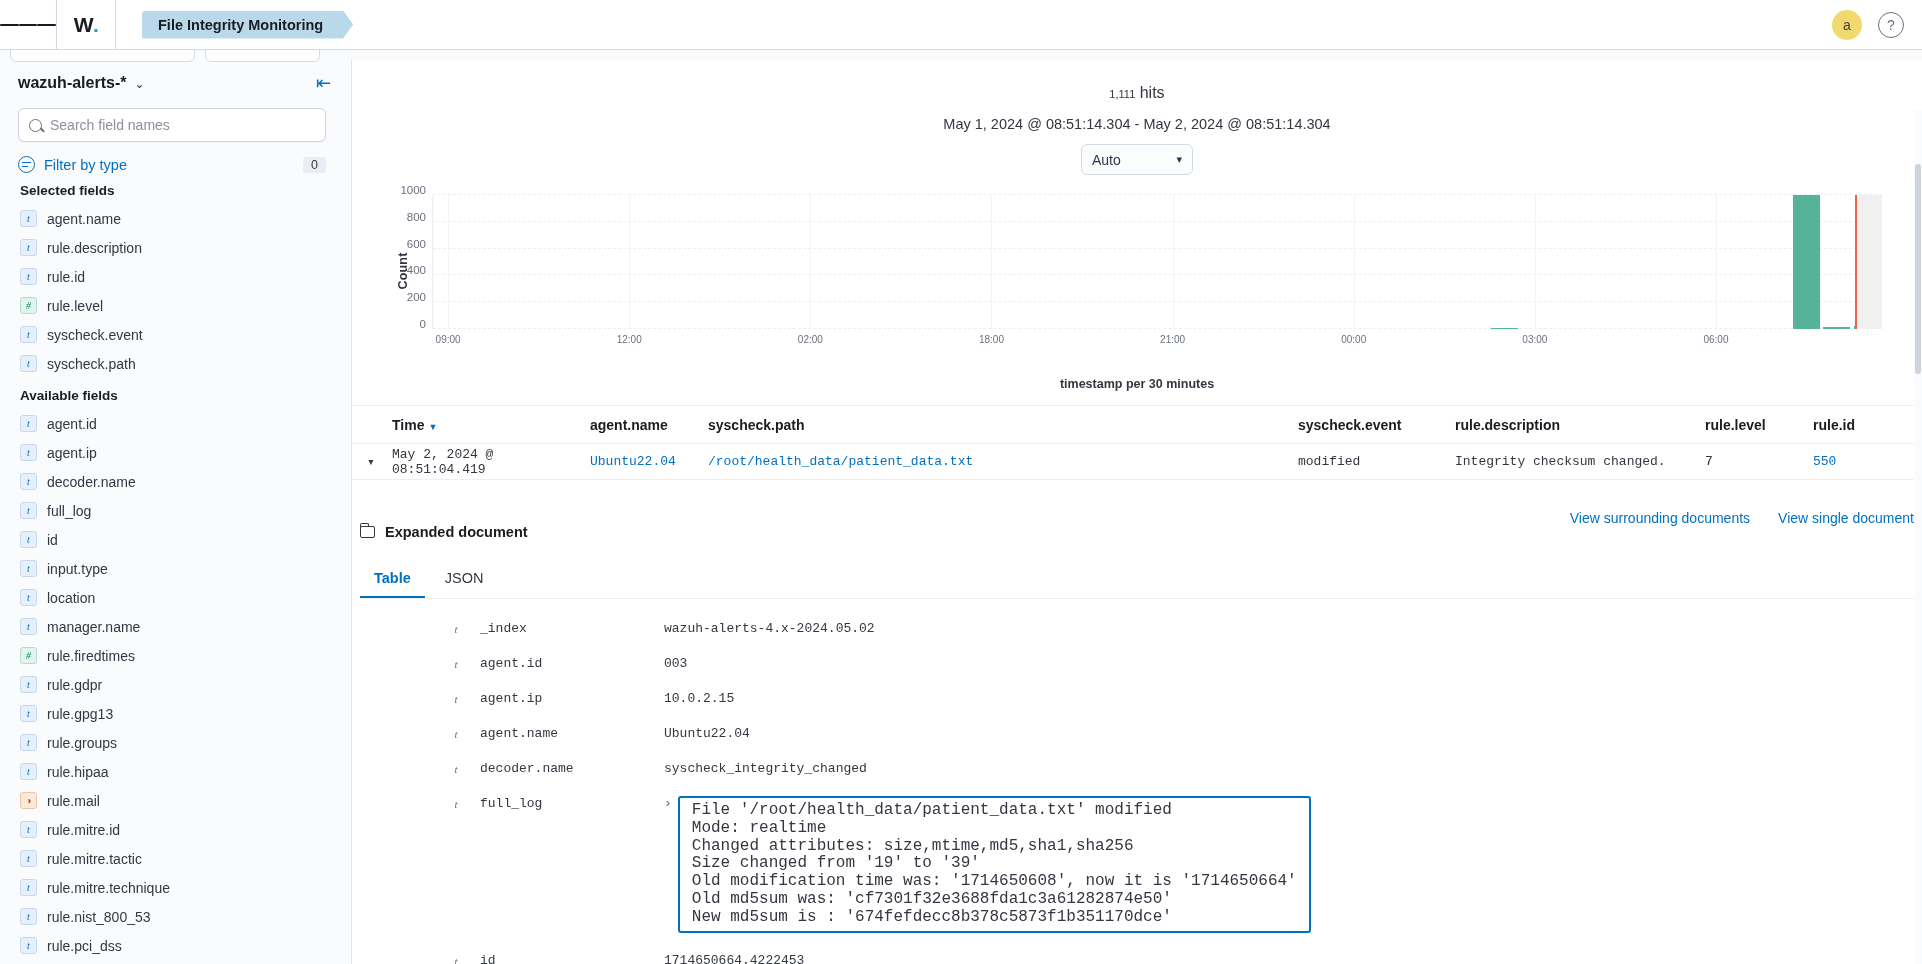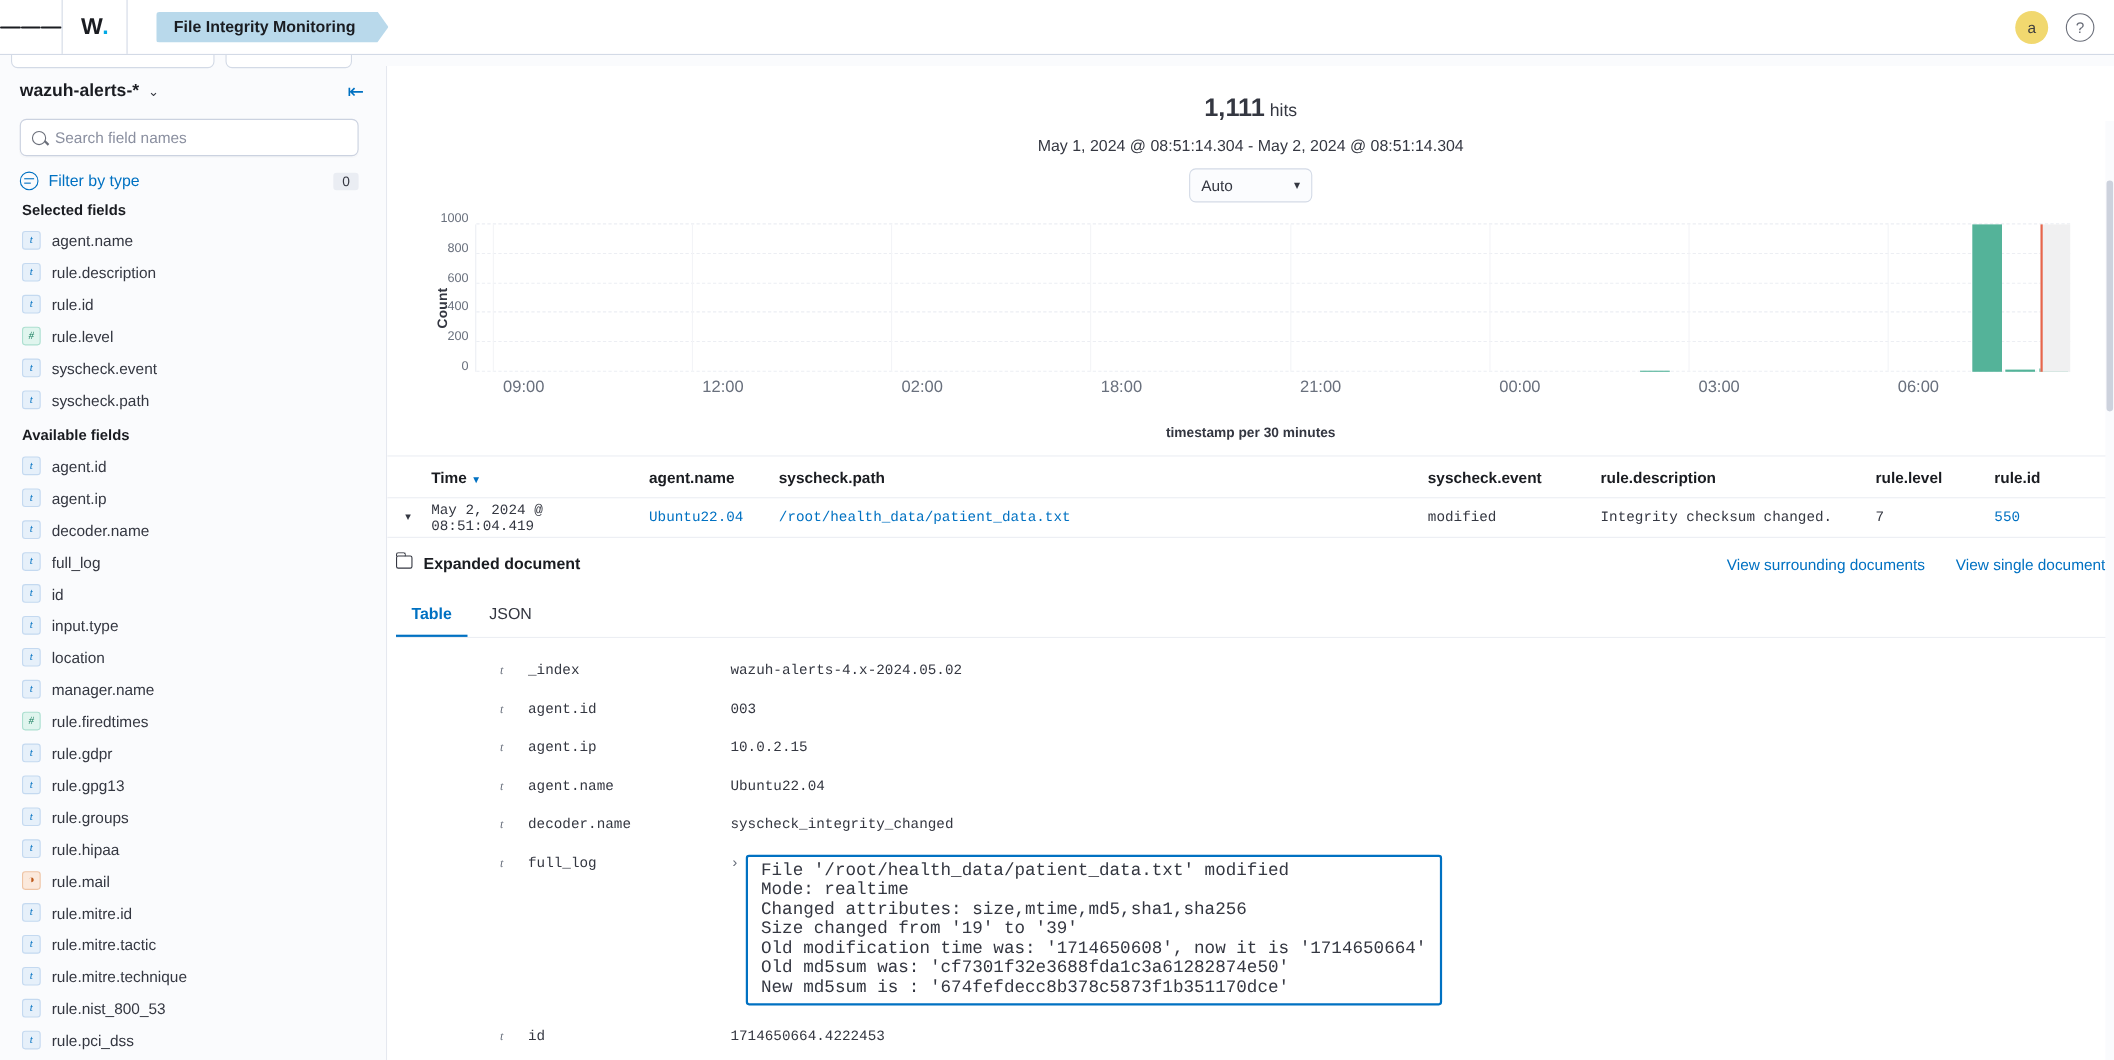--- a/index.html
+++ b/index.html
@@ -100,21 +100,21 @@
   }
   .ftype.t { background:#e6f0fa; border:1px solid #c4d9f0; color:#0071c2;}
   .ftype.n { background:#e0f5ee; border:1px solid #acdfd0; color:#1a7f5f;}
   .ftype.b { background:#fbe9dc; border:1px solid #eec4a4; color:#bd591a;}
   .fname { font-size: 14px; color:#343741; }
 
   
   .main { flex:1; background:#fff; overflow:hidden; position:relative; }
   .chart-card { padding: 12px 24px 0 24px; }
   .hits { text-align:center; font-size: 16px; color:#343741; margin-top: 12px;}
-  .hits b { font-weight:700; font-size:23px;}
+  .hits b { font-weight:400; font-size:11px;}
   .range-row { display:flex; align-items:center; justify-content:center; gap:12px; margin-top: 14px; flex-direction: column; }
   .range-txt { font-size: 14.5px; color:#343741; }
   .auto-sel {
     border:1px solid #d3dae6; border-radius:6px; background:#fbfcfe;
     height: 31px; width: 112px; display:flex; align-items:center; justify-content:space-between;
     padding: 0 10px; font-size:14px; color:#343741; cursor:pointer;
   }
   .auto-sel .cd { font-size:11px; color:#343741;}
 
   
@@ -125,21 +125,21 @@
   }
   .ytick { position:absolute; right: 100%; transform: translateY(-50%); margin-right: 7px;
     font-size: 11.5px; color:#69707d; white-space:nowrap;}
   .plot { position:absolute; left: 56px; right: 16px; top: 4px; bottom: 22px; border-left:1px solid #eceef3;}
   .gridline { position:absolute; left:0; right:0; border-top: 1px dashed #eceef3; }
   .vgrid { position:absolute; top:0; bottom:0; border-left:1px solid #f3f4f7; }
   .bar { position:absolute; bottom:0; background:#54b399; }
   .marker { position:absolute; top:0; bottom:0; width:2px; background:#e7664c; }
   .shade { position:absolute; top:0; bottom:0; background:#f0f0f1; }
   .xtick { position:absolute; top: 100%; margin-top: 5px; transform: translateX(-50%);
-    font-size: 15px; color:#69707d;margin-left:28px; }
+    font-size: 10px; color:#69707d; }
   .xaxis-title { text-align:center; font-size: 12.5px; font-weight:700; color:#343741; margin-top: 26px; }
 
   
   .doctable { margin-top: 14px; border-top:1px solid #eceef3; }
   .dt-head { display:flex; align-items:center; height: 38px; font-size:14px; font-weight:700; color:#1a1c21;
     border-bottom:1px solid #eceef3;}
   .dt-row { display:flex; align-items:center; height: 36px; font-size:13px; border-bottom:1px solid #eceef3;
     font-family:"Liberation Mono", monospace; color:#343741;}
   .c-exp { width: 38px; flex:0 0 38px; display:flex; align-items:center; justify-content:center; color:#343741; cursor:pointer; font-size:13px;}
   .c-time { width: 200px; flex:0 0 200px; padding-left:2px;}
@@ -148,21 +148,21 @@
   .c-event { width: 157px; flex:0 0 157px; }
   .c-desc { width: 250px; flex:0 0 250px; }
   .c-level { width: 108px; flex:0 0 108px; }
   .c-id { flex:1; }
   .lnk { color:#0071c2; cursor:pointer; }
   .sortcaret { color:#0071c2; font-size:9px; margin-left:4px; }
 
   
   .expanded { padding: 16px 0 0 0; }
   .exp-head { display:flex; align-items:center; padding: 0 8px; }
-  .exp-title { font-size:14.5px; font-weight:700; color:#1a1c21; display:flex; align-items:flex-start; gap:10px;}
+  .exp-title { font-size:14.5px; font-weight:700; color:#1a1c21; display:flex; align-items:center; gap:10px;margin-top:28px;}
   .folder {
     width:15px;height:12px;border:1.4px solid #343741;border-radius:2px;position:relative;flex:0 0 auto;
   }
   .folder:before{content:"";position:absolute;top:-4px;left:-1px;width:7px;height:3px;border:1.4px solid #343741;border-bottom:0;border-radius:2px 2px 0 0;}
   .exp-links { margin-left:auto; display:flex; gap:28px; }
   .exp-links span { color:#0071c2; font-size:14px; cursor:pointer;}
   .tabs { display:flex; gap:6px; margin: 20px 0 12px 8px; border-bottom:1px solid #eceef3;}
   .tab { padding: 10px 14px; font-size:14.5px; color:#343741; cursor:pointer; border-bottom:2px solid transparent;}
   .tab.active { color:#0071c2; font-weight:700; border-bottom:2px solid #0071c2;}
 

